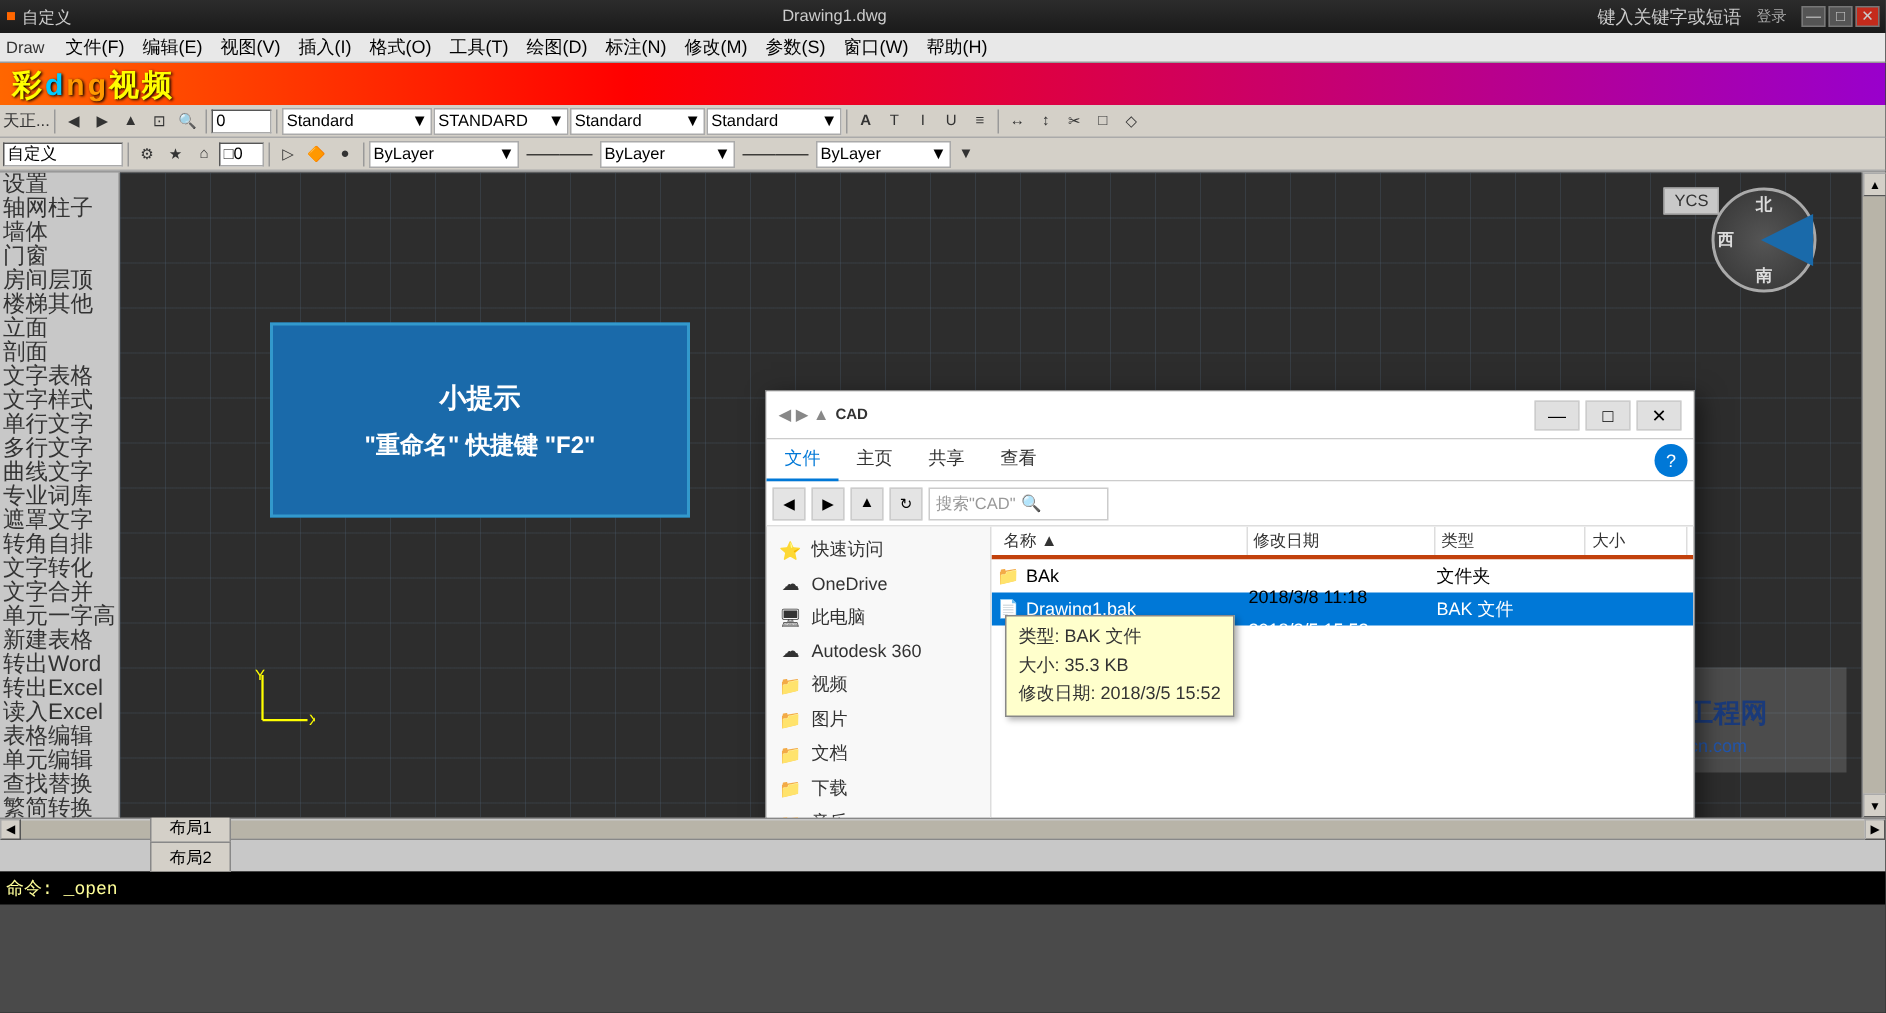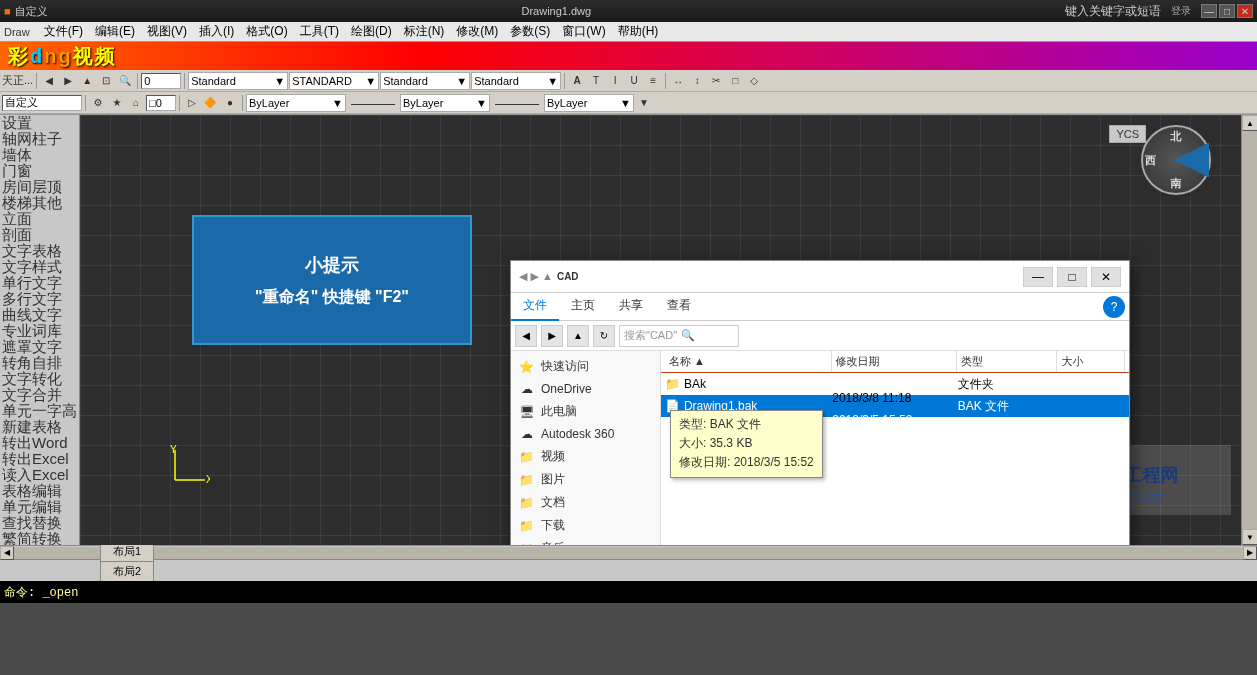--- a/index.html
+++ b/index.html
@@ -180,21 +180,21 @@
     }
     .compass-label.n { top: -2px; left: 50%; transform: translateX(-50%); }
     .compass-label.s { bottom: -2px; left: 50%; transform: translateX(-50%); }
     .compass-label.e { right: -2px; top: 50%; transform: translateY(-50%); }
     .compass-label.w { left: -2px; top: 50%; transform: translateY(-50%); }
 
     
     #hint-box {
       position: absolute;
       top: 100px;
-      left: 112px;
+      left: 100px;
       width: 280px;
       height: 130px;
       background: #1a6aaa;
       border: 2px solid #3399cc;
       display: flex;
       flex-direction: column;
       align-items: center;
       justify-content: center;
       color: #fff;
     }
@@ -412,21 +412,21 @@
     
     #explorer-right {
       flex: 1;
       display: flex;
       flex-direction: column;
       overflow: hidden;
     }
     #file-list-header {
       height: 22px;
       background: #fff;
-      border-bottom: 1px solid #c2410c;
+      border-bottom: 3px solid #c2410c;
       display: flex;
       align-items: center;
       padding: 0 4px;
     }
     .col-header {
       font-size: 11px;
       color: #333;
       padding: 0 4px;
       cursor: pointer;
       border-right: 1px solid #ddd;

